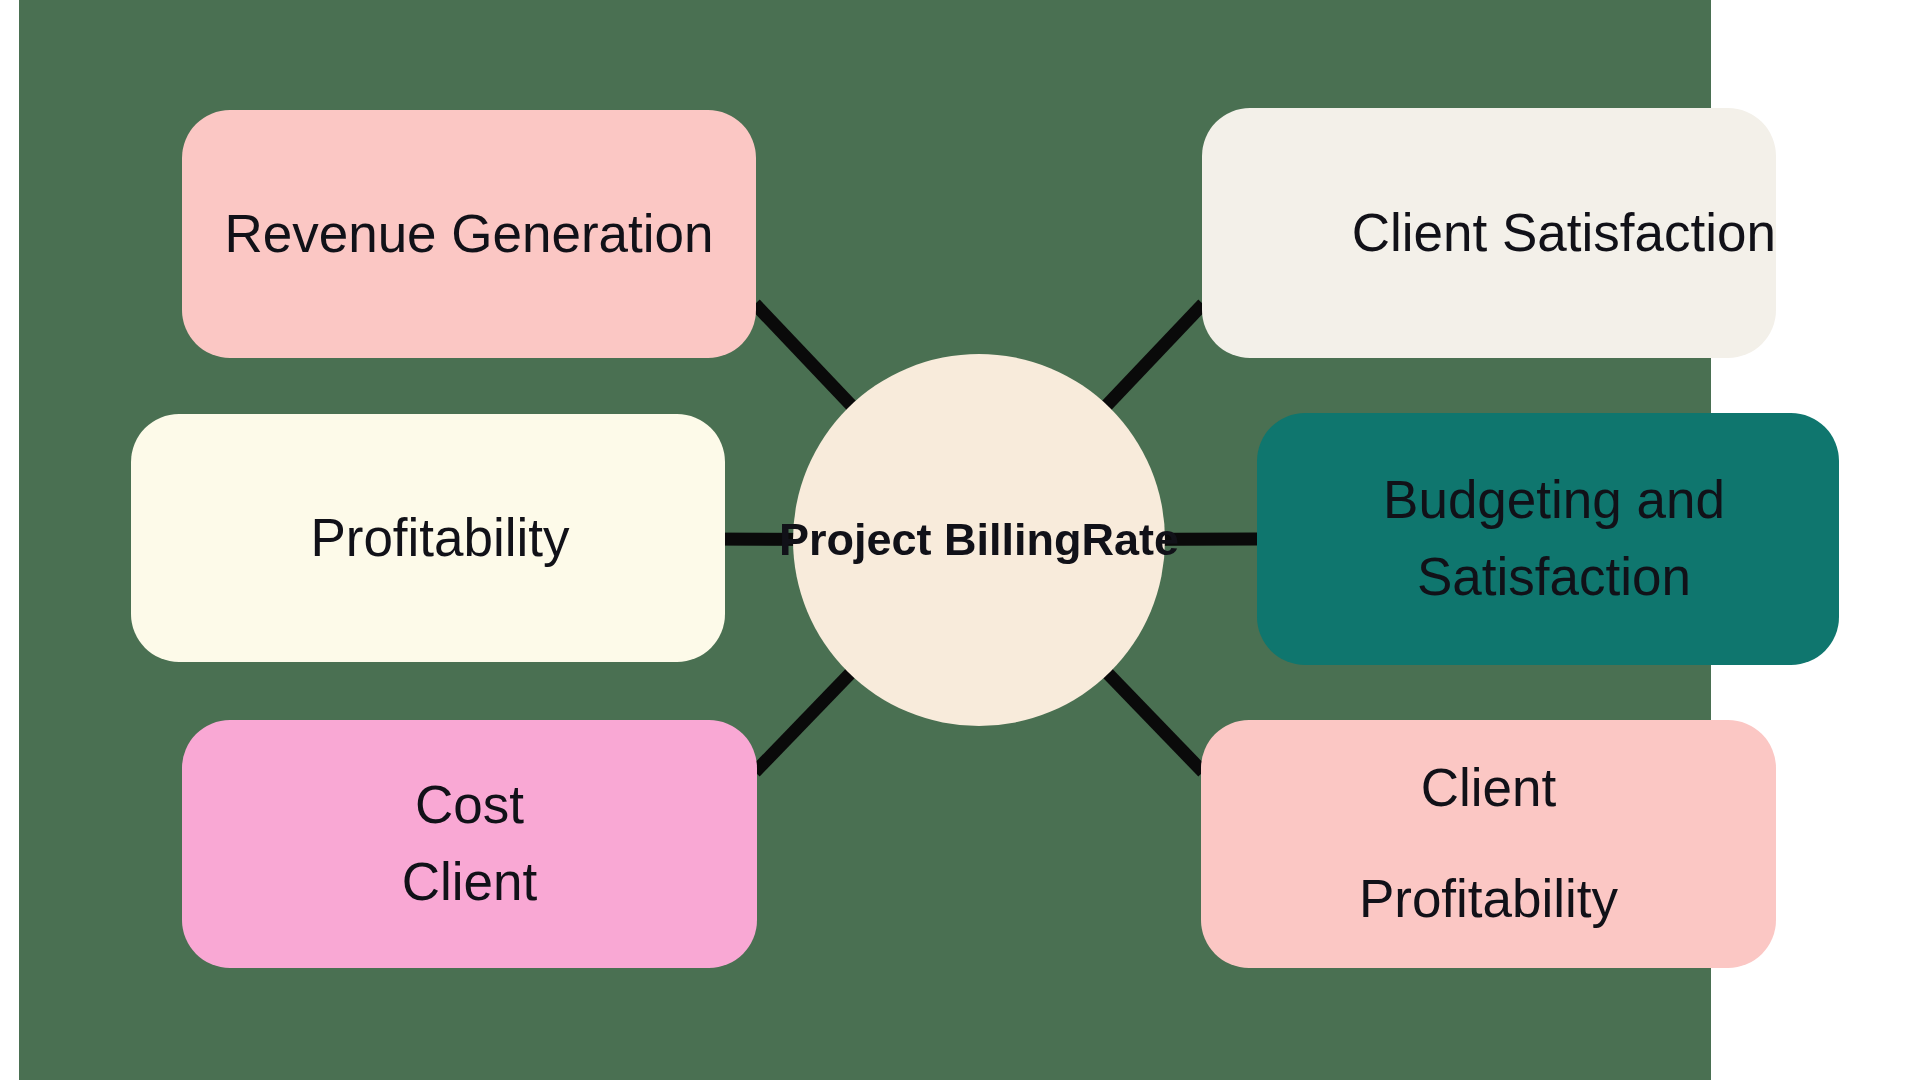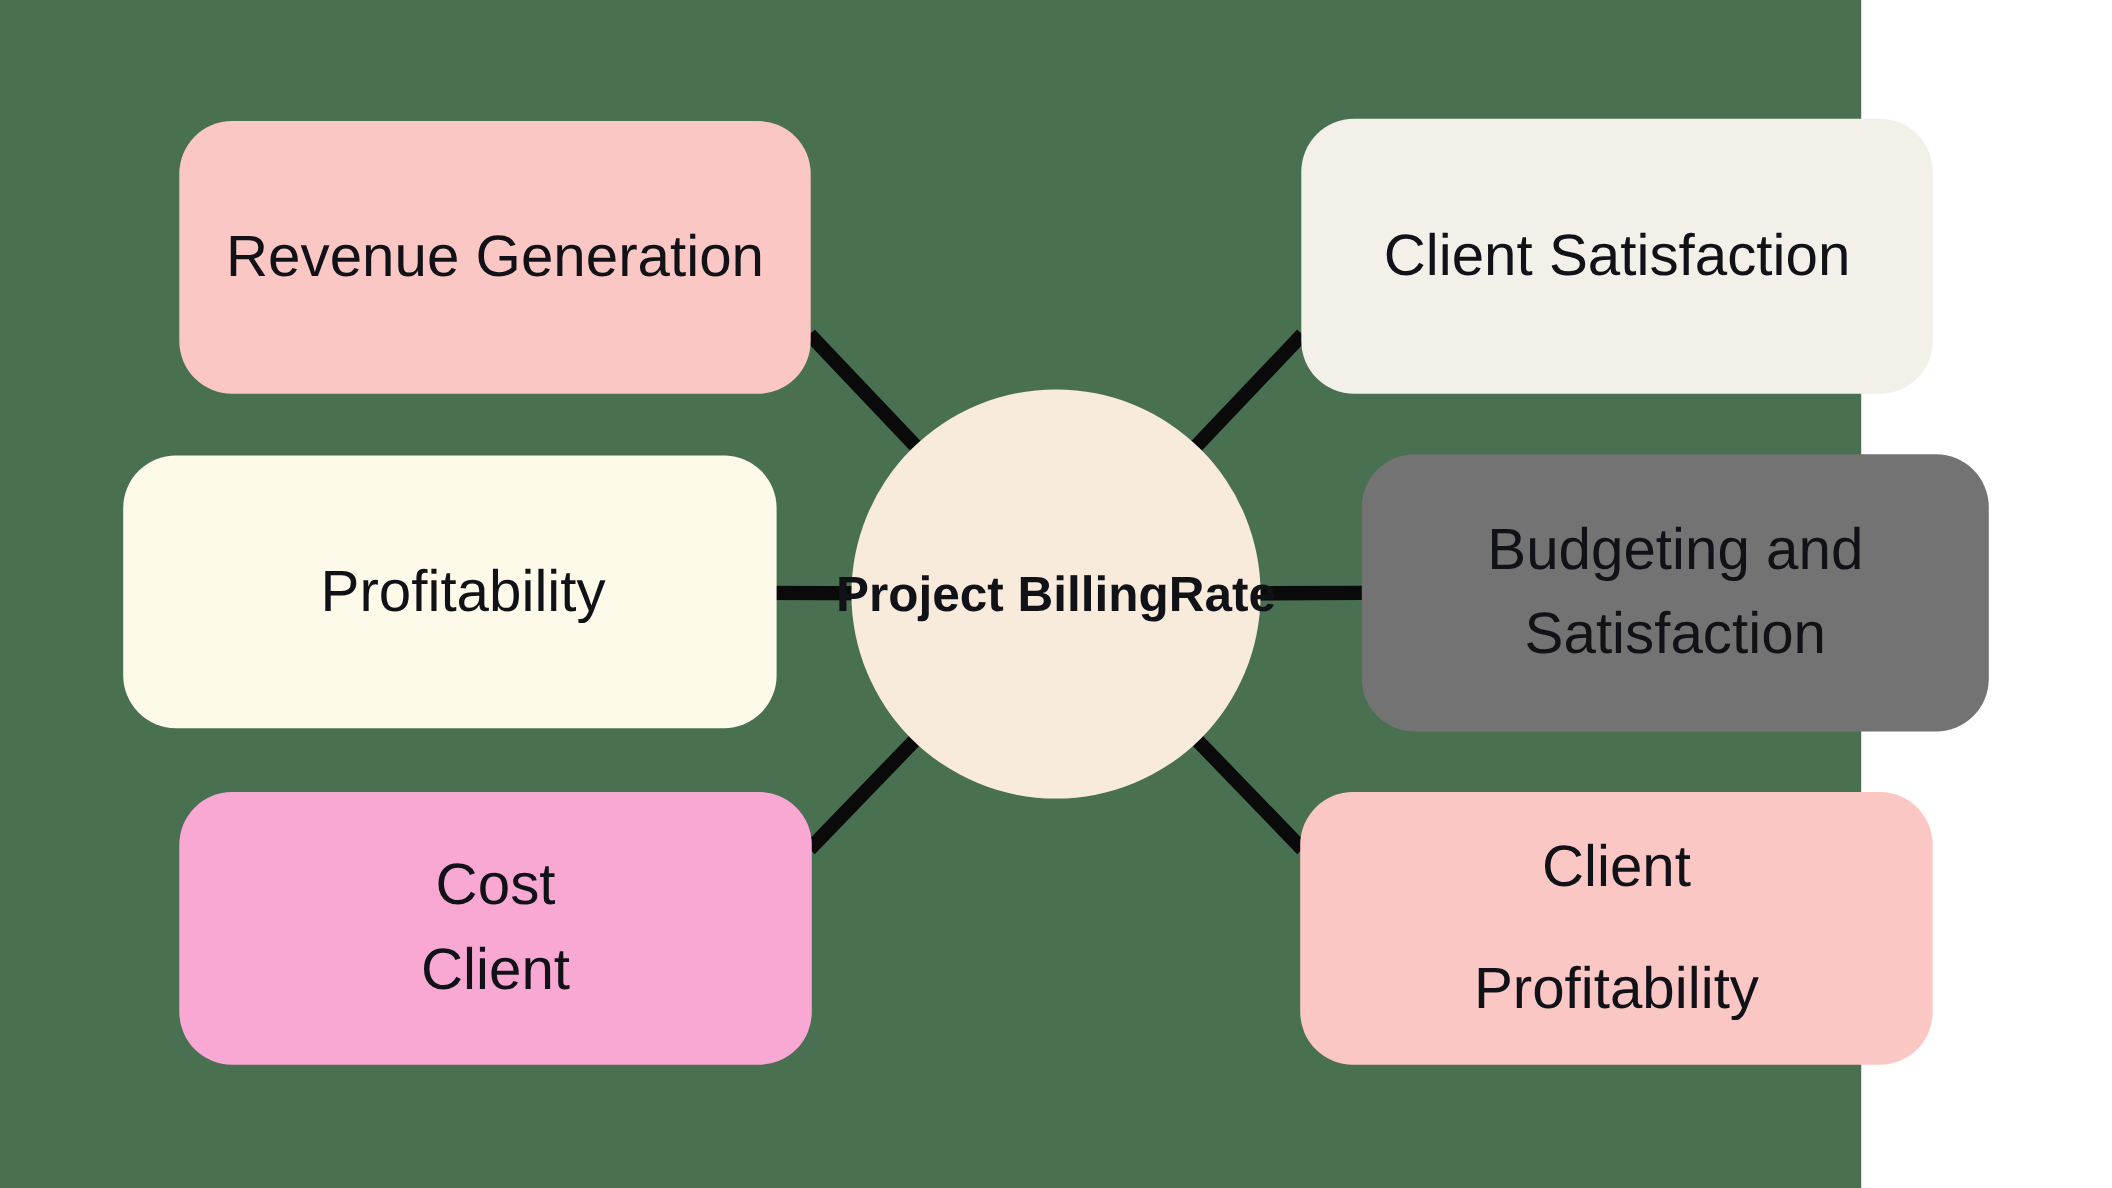--- a/index.html
+++ b/index.html
@@ -7,20 +7,21 @@
     padding: 0;
     width: 1920px;
     height: 1080px;
     overflow: hidden;
     font-family: "Liberation Sans", "DejaVu Sans", sans-serif;
   }
   .canvas {
     position: relative;
     width: 1692px;
     height: 1080px;
+    margin-left: 19px;
   }
   .connectors {
     position: absolute;
     left: 0;
     top: 0;
     width: 1920px;
     height: 1080px;
   }
   .connectors line {
     stroke-width: 13px;
@@ -89,25 +90,25 @@
 
   <div class="node pos-profitability" style="background-color: rgb(253, 250, 233);">
     <div class="label-line">Profitability</div>
   </div>
 
   <div class="node pos-cost" style="background-color: #f9a8d4;">
     <div class="label-line">Cost</div>
     <div class="label-line">Client</div>
   </div>
 
-  <div class="node pos-satisfaction" style="background-color: rgb(243, 240, 233);">
+  <div class="node pos-satisfaction" style="background-color: rgb(243, 240, 233); align-items: flex-end;">
     <div class="label-line">Client Satisfaction</div>
   </div>
 
-  <div class="node pos-budgeting" style="background-color: #737373;">
+  <div class="node pos-budgeting" style="background-color: #0f766e; padding-left: 12px;">
     <div class="label-line">Budgeting and</div>
     <div class="label-line">Satisfaction</div>
   </div>
 
   <div class="node pos-relationship" style="background-color: rgb(251, 199, 196);">
     <div class="label-line">Client</div>
     <div class="label-line">Profitability</div>
   </div>
 
   <div class="center-circle" style="background-color: rgb(248, 235, 219);">

